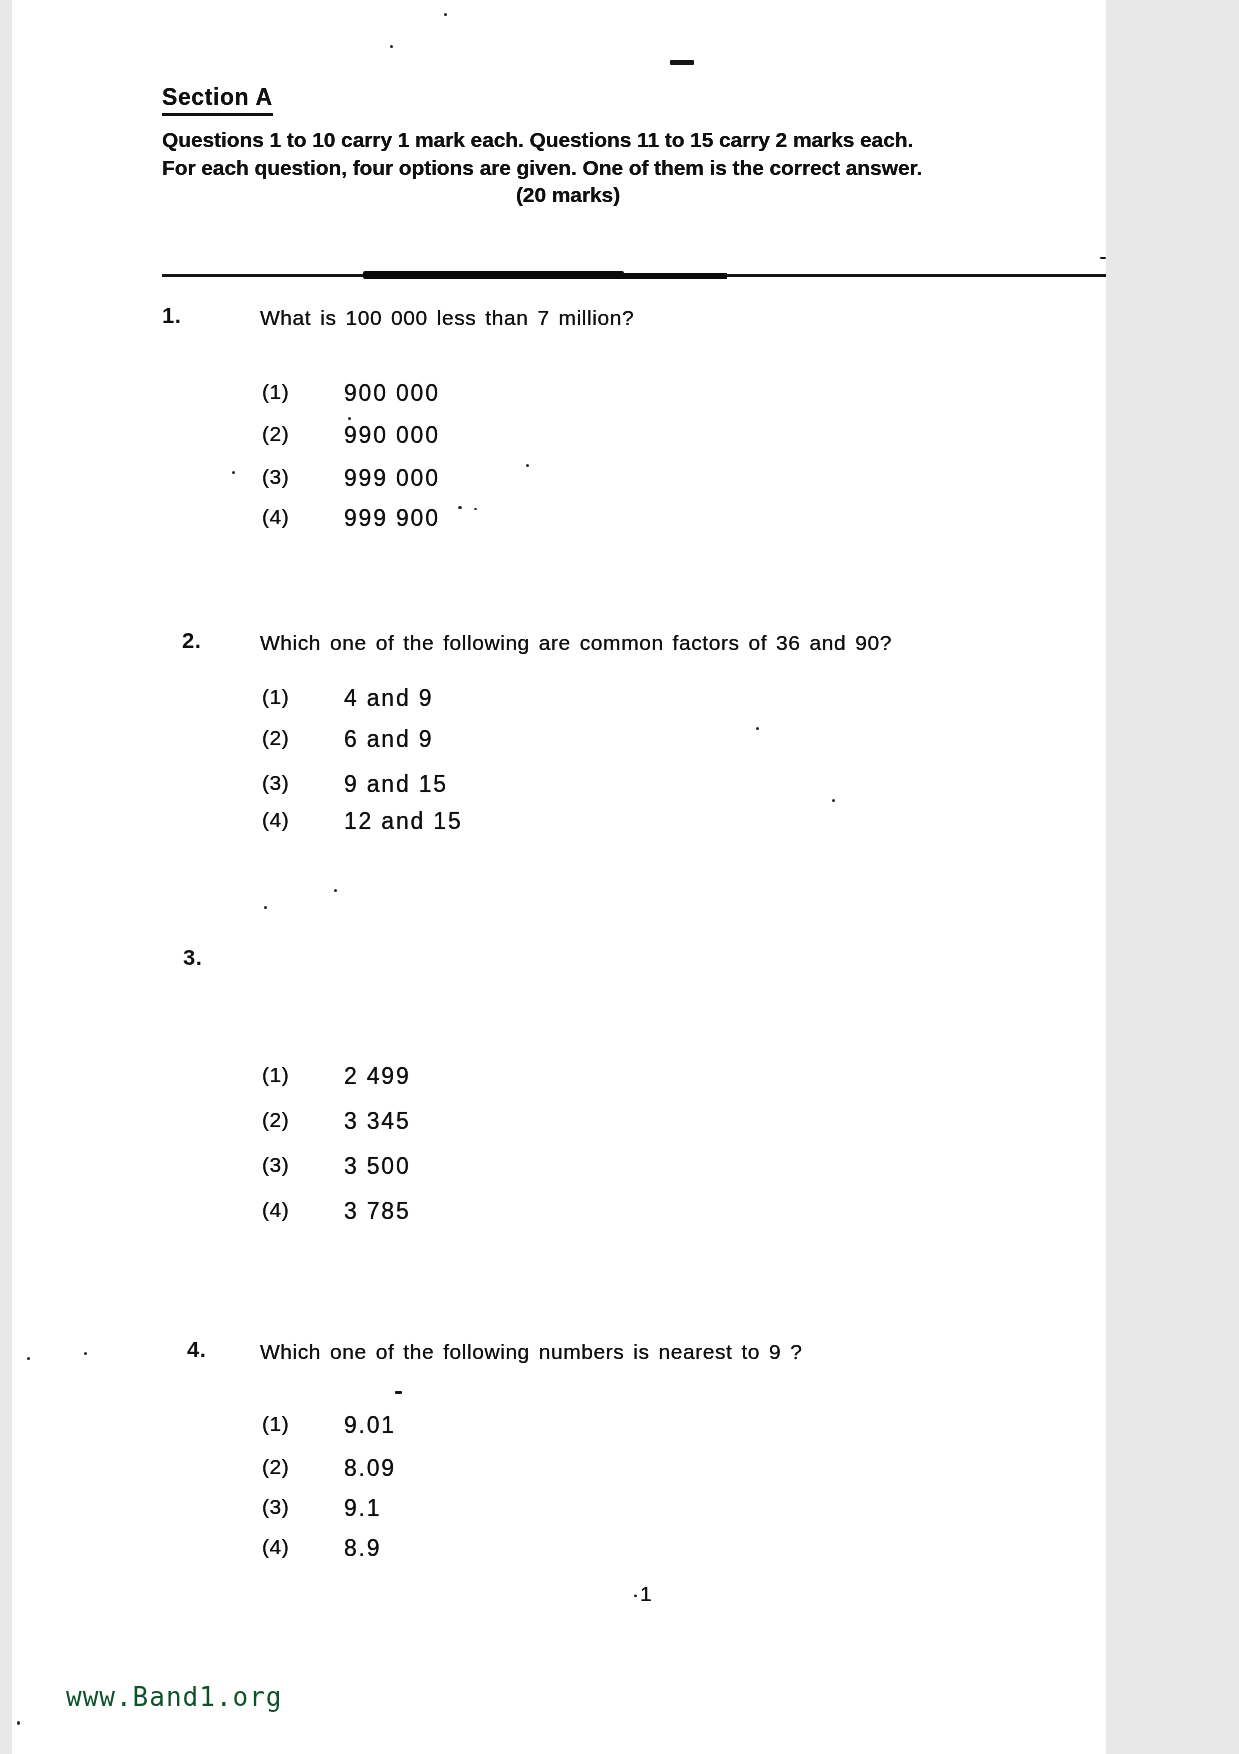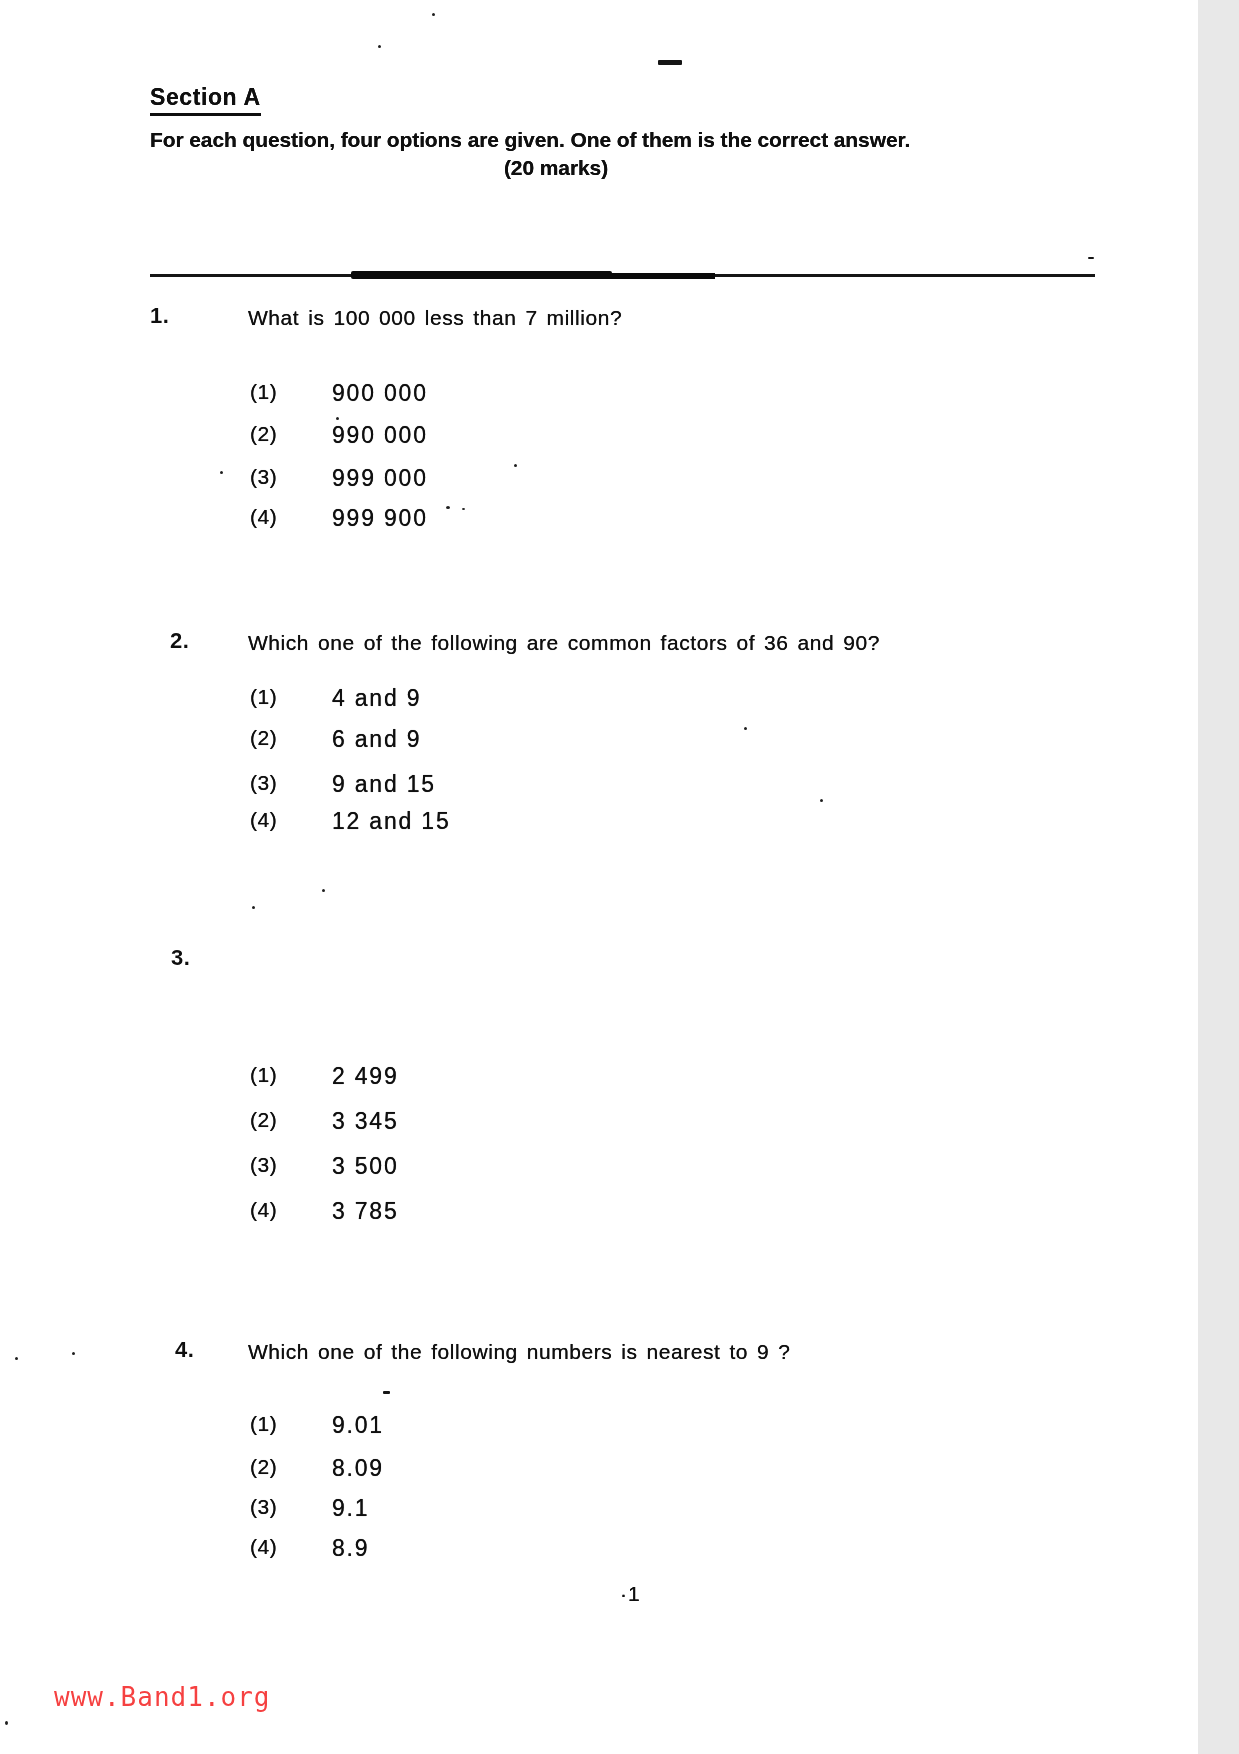--- a/index.html
+++ b/index.html
@@ -1,23 +1,24 @@
 <!DOCTYPE html>
 <html><head>
 <meta charset="utf-8">
 <style>
   html,body{margin:0;padding:0;background:#e8e8e8;}
   .page{
     position:relative;
-    width:1198px;height:1754px;
+    width:1094px;height:1754px;
     background:#ffffff;
     font-family:"Liberation Sans",sans-serif;
     color:#141414;
     overflow:hidden;
     filter:blur(0.3px) contrast(1.05);
+    margin-left:12px;
   }
   .row{position:absolute;left:0;right:0;white-space:nowrap;}
   .qnum{
     position:absolute;top:0;
     font-size:22px;font-weight:700;letter-spacing:.5px;
   }
   .stem{
     position:absolute;left:248px;top:0;
     font-size:21px;line-height:30px;
     letter-spacing:.55px;word-spacing:2.6px;
@@ -55,33 +56,34 @@
   .rule .b1{position:absolute;left:201px;top:-3px;width:261px;height:8px;background:#101010;border-radius:2px;}
   .rule .b2{position:absolute;left:455px;top:-1px;width:110px;height:6px;background:#101010;}
   .pageno{
     position:absolute;left:620px;top:1582px;
     font-size:21px;letter-spacing:1px;
     text-shadow:0 0 .6px #141414;
   }
   .watermark{
     position:absolute;left:54px;top:1682px;
     font-family:"DejaVu Sans Mono",monospace;
-    font-size:26px;color:#ef4444;letter-spacing:1px;
+    font-size:26px;color:#14532d;letter-spacing:1px;
   }
   .sp{position:absolute;background:#242424;border-radius:50%;}
   .spd{position:absolute;background:#1a1a1a;border-radius:1px;}
 </style>
 </head>
 <body>
 
 <div class="page">
 
   <div class="section-title">Section A</div>
 
   <div class="instr">
+    <div class="iline">Questions 1 to 10 carry 1 mark each. Questions 11 to 15 carry 2 marks each.</div>
     <div class="iline">For each question, four options are given. One of them is the correct answer.</div>
     <div class="marks">(20 marks)</div>
   </div>
 
   <div class="rule">
       <i class="b1"></i>
       <i class="b2"></i>
     </div>
 
   <div class="row" style="top:303px">

